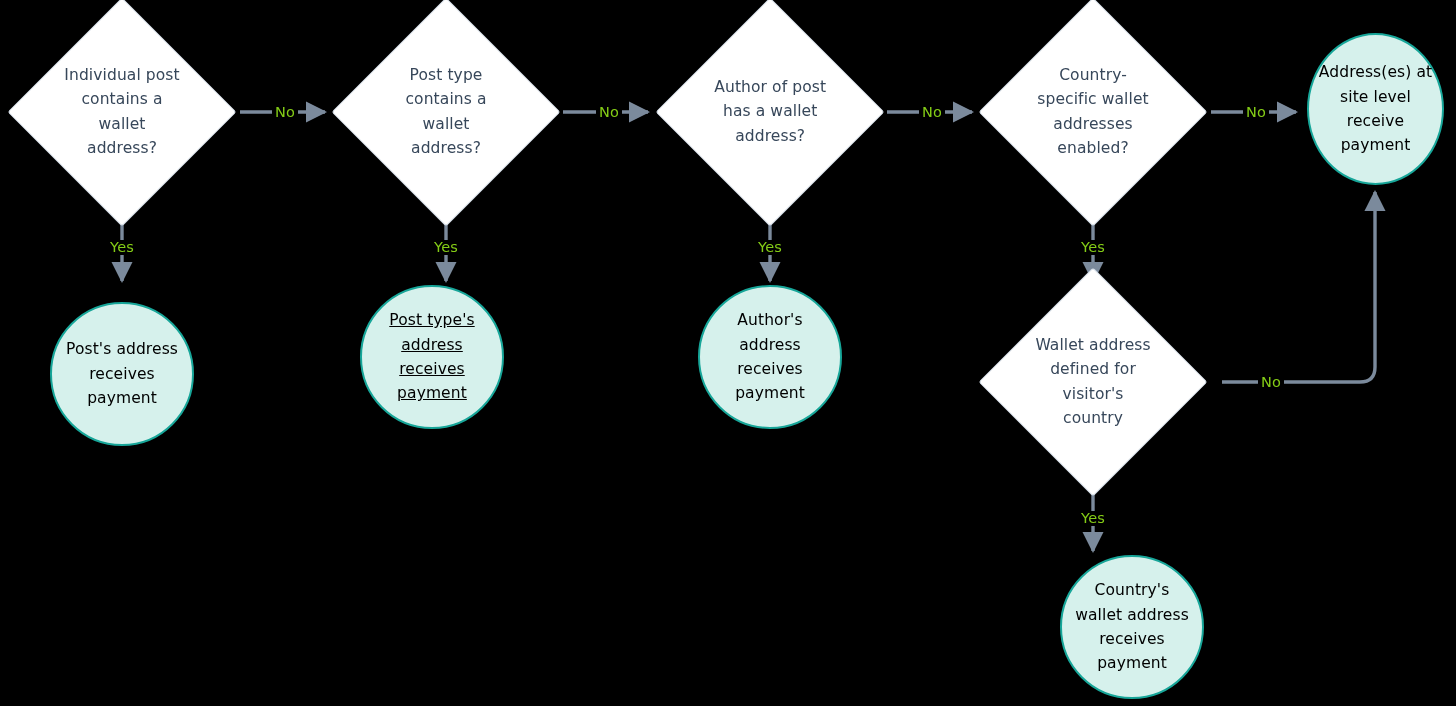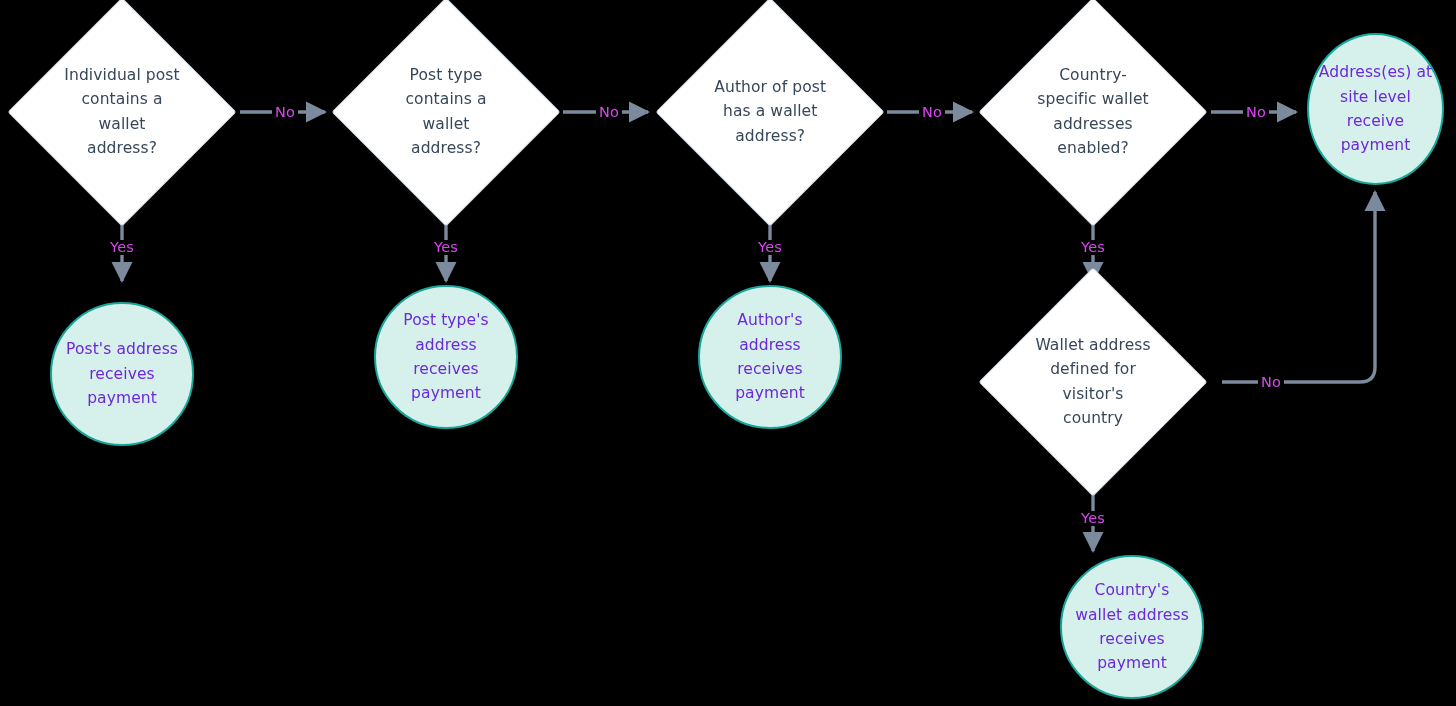--- a/index.html
+++ b/index.html
@@ -51,31 +51,31 @@
     letter-spacing: 0.1px;
     white-space: pre-line;
   }
   
   .circle {
     background: #d6f1ec;
     border: 2.5px solid #17a699;
     border-radius: 50%;
   }
   .circle > .clabel {
-    color: #6d28d9;
+    color: #000000;
     font-size: 15.5px;
     line-height: 1.58;
     letter-spacing: 0.1px;
     white-space: pre-line;
     padding: 0 6px;
   }
   
   .edge-label {
     position: absolute;
-    color: #d946ef;
+    color: #84cc16;
     font-size: 14.5px;
     letter-spacing: 0.2px;
     background: #000000;
     padding: 0 3px;
     line-height: 1;
     white-space: nowrap;
   }
 </style>
 </head>
 <body>
@@ -146,21 +146,21 @@
 visitor's
 country</span>
   </div>
 
   <div class="node circle" style="left:50px; top:302px; width:144px; height:144px;">
     <span class="clabel">Post's address
 receives
 payment</span>
   </div>
 
-  <div class="node circle" style="left:374px; top:285px; width:144px; height:144px;">
+  <div class="node circle" style="left:360px; top:285px; width:144px; height:144px;text-decoration:underline;">
     <span class="clabel">Post type's
 address
 receives
 payment</span>
   </div>
 
   <div class="node circle" style="left:698px; top:285px; width:144px; height:144px;text-align:center;">
     <span class="clabel">Author's
 address
 receives

